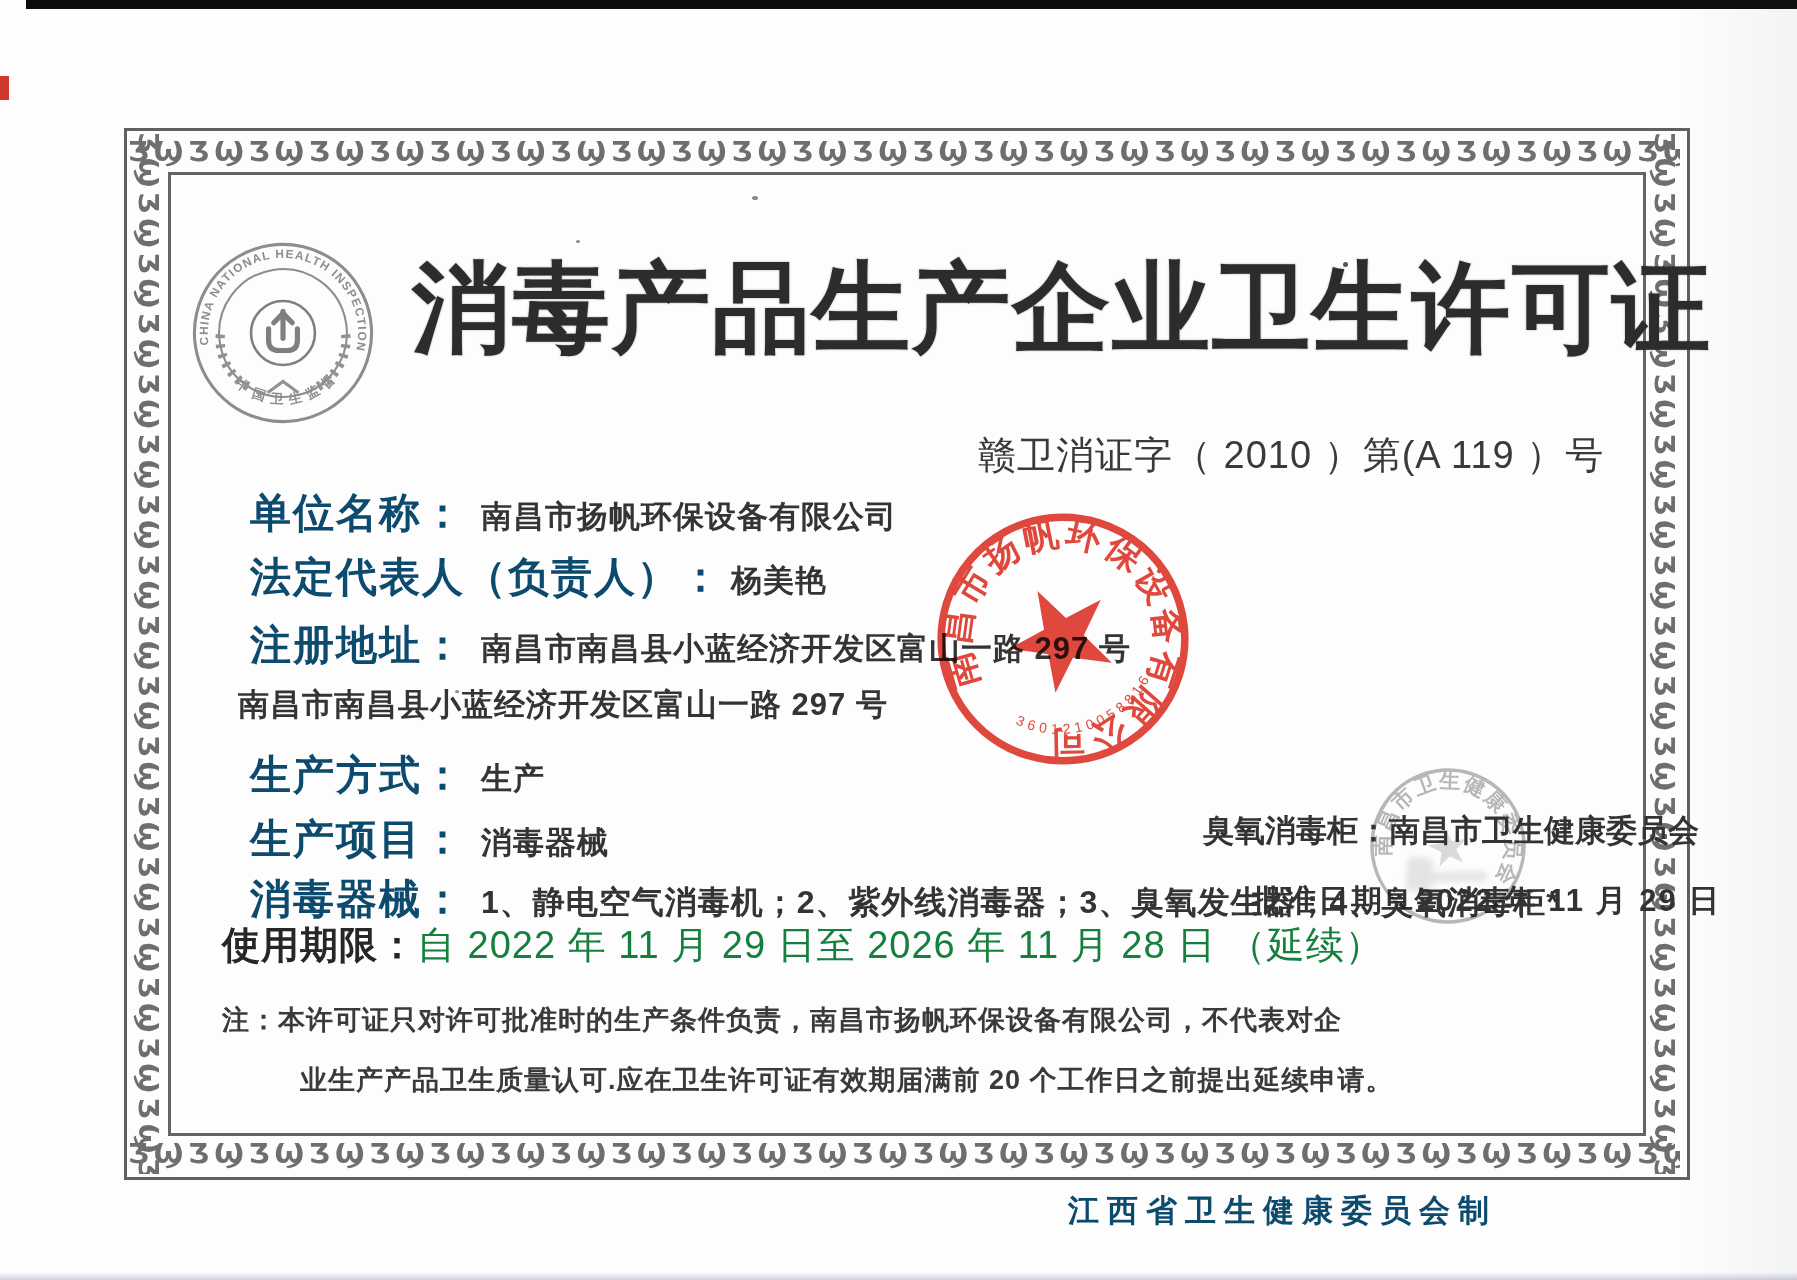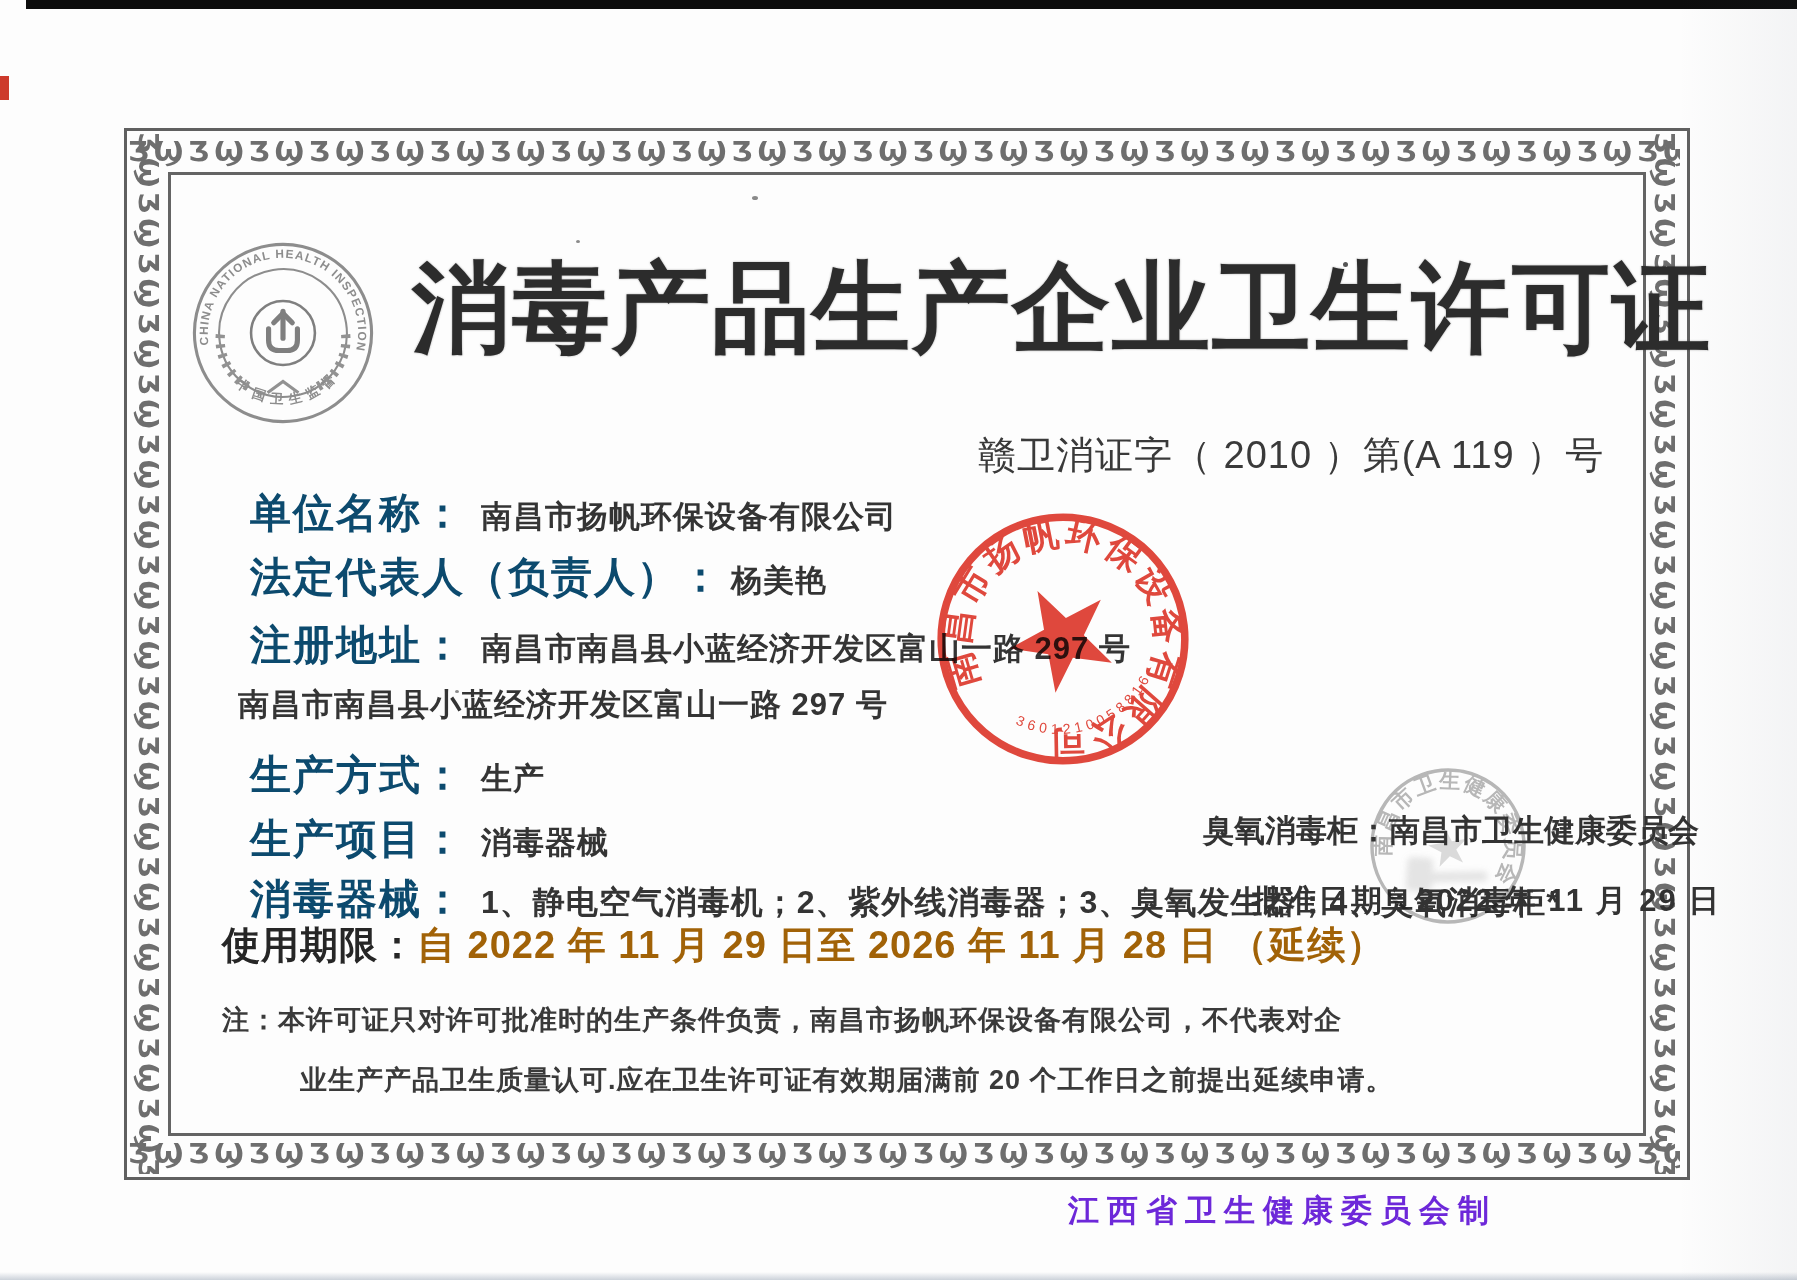--- a/index.html
+++ b/index.html
@@ -44,34 +44,34 @@
   
   .row{position:absolute;left:222px;display:flex;align-items:baseline;white-space:nowrap;}
   .row .lab{font-size:41px;font-weight:900;color:#0c4a6e;letter-spacing:2px;margin-left:28px;}
   .row .val{font-size:31px;font-weight:700;color:#343434;margin-left:16px;letter-spacing:1px;}
   .row-0{top:486px}.row-1{top:550px}.row-2{top:618px}.row-3{top:684px}
   .row-4{top:748px}.row-5{top:812px}.row-6{top:872px}
   .row-6 .val{font-size:32px;}
 
   .validity{position:absolute;left:222px;top:920px;white-space:nowrap;
     font-size:38px;font-weight:900;color:#262626;letter-spacing:1px;}
-  .validity .val{font-weight:700;color:#a16207;}
+  .validity .val{font-weight:400;color:#15803d;}
 
   .issuer{position:absolute;left:1203px;top:810px;font-size:31px;font-weight:800;
     color:#333;white-space:nowrap;z-index:2;}
   .approval{position:absolute;left:1252px;top:880px;font-size:31px;font-weight:800;
     color:#333;white-space:nowrap;z-index:2;letter-spacing:2px;}
 
   .note{position:absolute;font-size:27px;font-weight:700;color:#3a3a3a;
     letter-spacing:1px;white-space:nowrap;}
   .note-1{left:222px;top:1002px;}
   .note-2{left:300px;top:1062px;}
 
   .maker{position:absolute;left:1068px;top:1190px;font-size:31px;font-weight:800;
-    color:#6d28d9;letter-spacing:8px;white-space:nowrap;}
+    color:#0c4a6e;letter-spacing:8px;white-space:nowrap;}
 
   
   .stamp-company{position:absolute;left:912px;top:488px;width:302px;height:302px;
     opacity:.9;mix-blend-mode:multiply;z-index:3;}
   .stamp-authority{position:absolute;left:1358px;top:756px;width:180px;height:180px;
     opacity:.62;mix-blend-mode:multiply;z-index:1;filter:blur(.3px);}
 </style>
 </head>
 <body>
 

